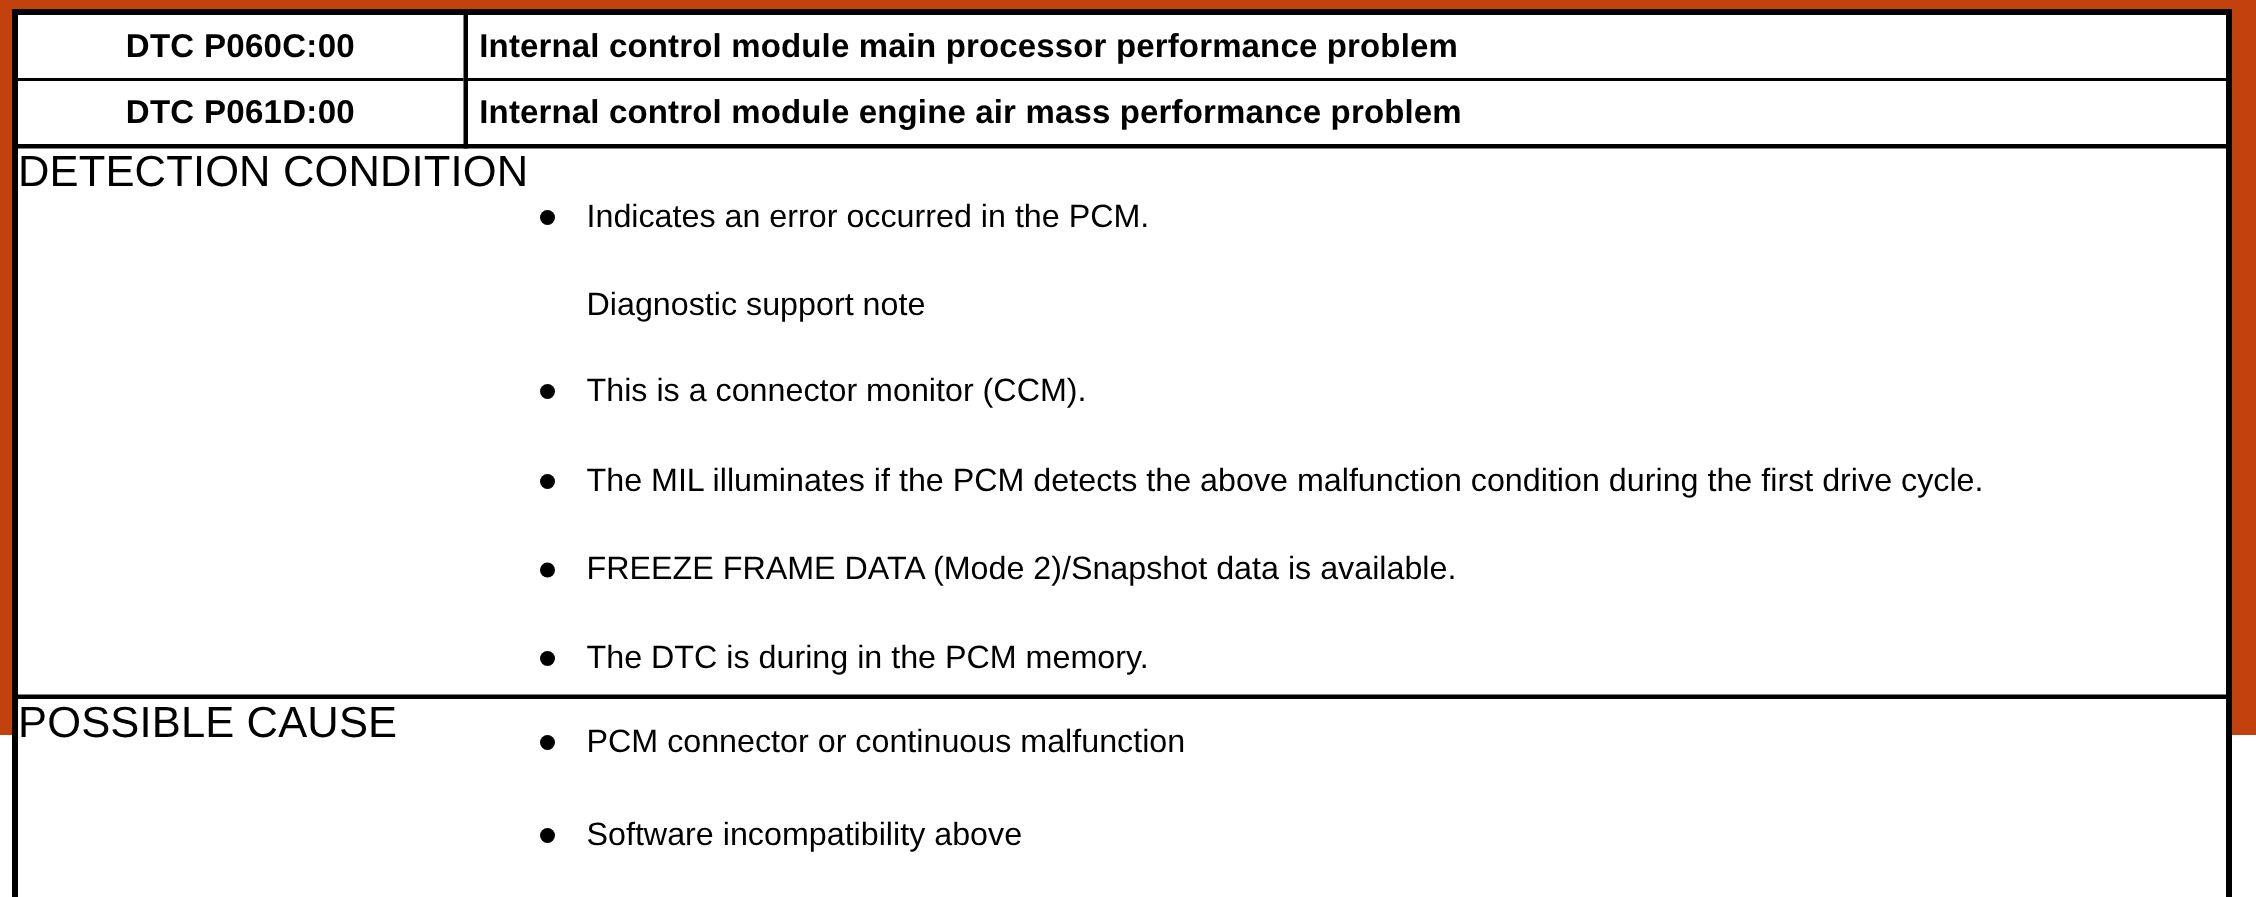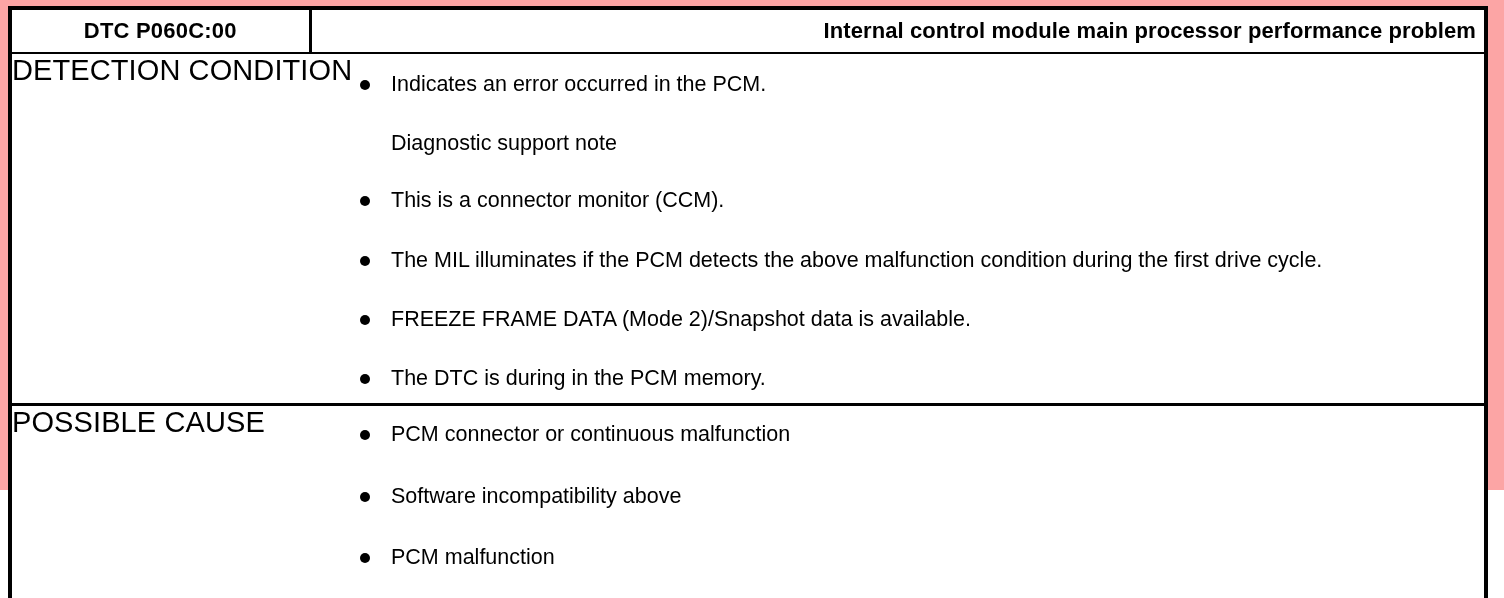--- a/index.html
+++ b/index.html
@@ -12,21 +12,21 @@
     height: 598px;
     font-family: "Liberation Sans", sans-serif;
     color: #000000;
     -webkit-font-smoothing: none;
   }
 
   .sheet {
     position: relative;
     width: 1504px;
     height: 490px;
-    background: #fca5a5;
+    background: #c2410c;
     box-sizing: border-box;
   }
 
   
   .dtc-table {
     position: absolute;
     left: 8px;
     top: 6px;
     width: 1480px;
     height: 586px;
@@ -54,21 +54,21 @@
     text-align: center;
     vertical-align: middle;
     font-weight: bold;
     font-size: 22px;
     letter-spacing: 0.2px;
     height: 42px;
     padding: 0 4px;
   }
   .row-dtc .cell-desc {
     border-bottom: 2px solid #000000;
-    text-align: right;
+    text-align: left;
     vertical-align: middle;
     font-weight: bold;
     font-size: 22px;
     letter-spacing: 0.1px;
     height: 42px;
     padding: 0 8px;
   }
   .row-dtc.row-dtc-second .cell-code,
   .row-dtc.row-dtc-second .cell-desc {
     border-bottom-width: 3px;
@@ -119,20 +119,21 @@
   .bullet-item.no-bullet { }
   .bullet-item.note-heading {
     font-weight: normal;
     margin-bottom: 28px;
   }
   .list-possible .bullet-item {
     margin-bottom: 32px;
   }
   .list-detection {
     padding-top: 16px;
+    margin-top: 15px;
   }
   .list-possible {
     padding-top: 14px;
   }
 </style>
 </head>
 <body>
 
 <div class="sheet">
   <table class="dtc-table">
@@ -140,20 +141,24 @@
       <col class="col-label">
       <col class="col-body">
     </colgroup>
     <tbody>
 
       <tr class="row-dtc">
         <td class="cell-code">DTC P060C:00</td>
         <td class="cell-desc">Internal control module main processor performance problem</td>
       </tr>
 
+      <tr class="row-dtc row-dtc-second">
+        <td class="cell-code">DTC P061D:00</td>
+        <td class="cell-desc">Internal control module engine air mass performance problem</td>
+      </tr>
 
       <tr class="row-section row-section-detection">
         <td class="cell-section-label">DETECTION CONDITION</td>
         <td class="cell-section-body">
           <ul class="bullet-list list-detection">
 
             <li class="bullet-item">
               <span class="bullet-dot"></span>
               <span>Indicates an error occurred in the PCM.</span>
             </li>

